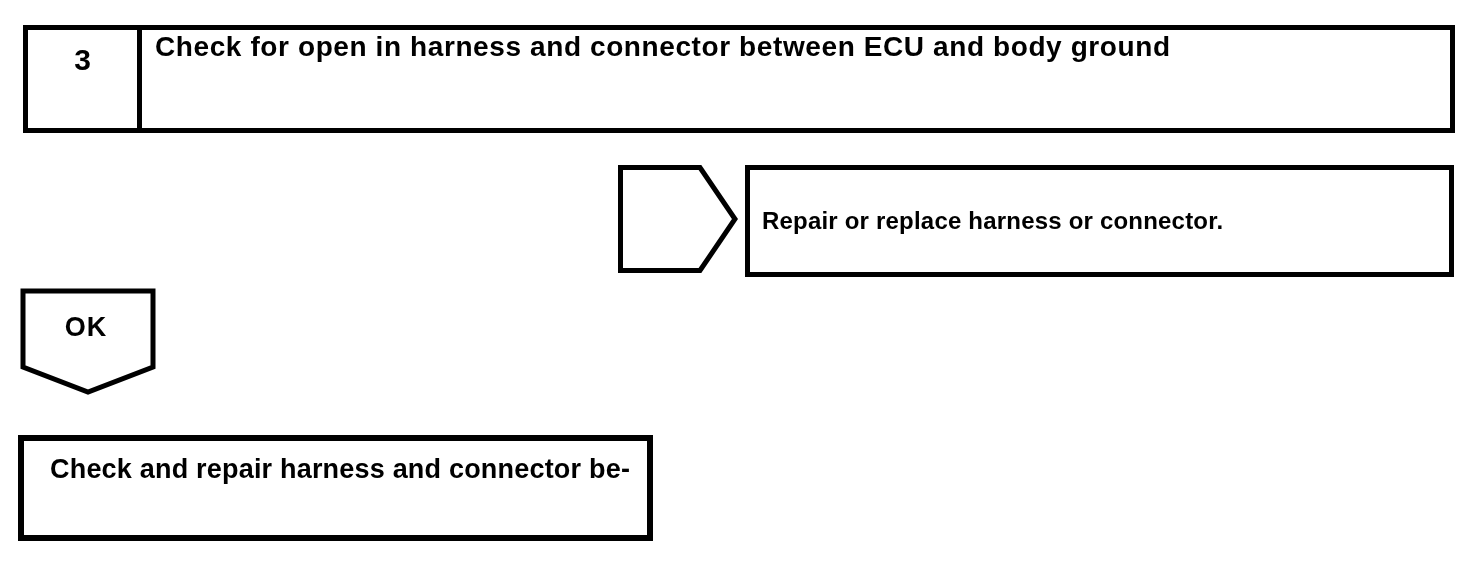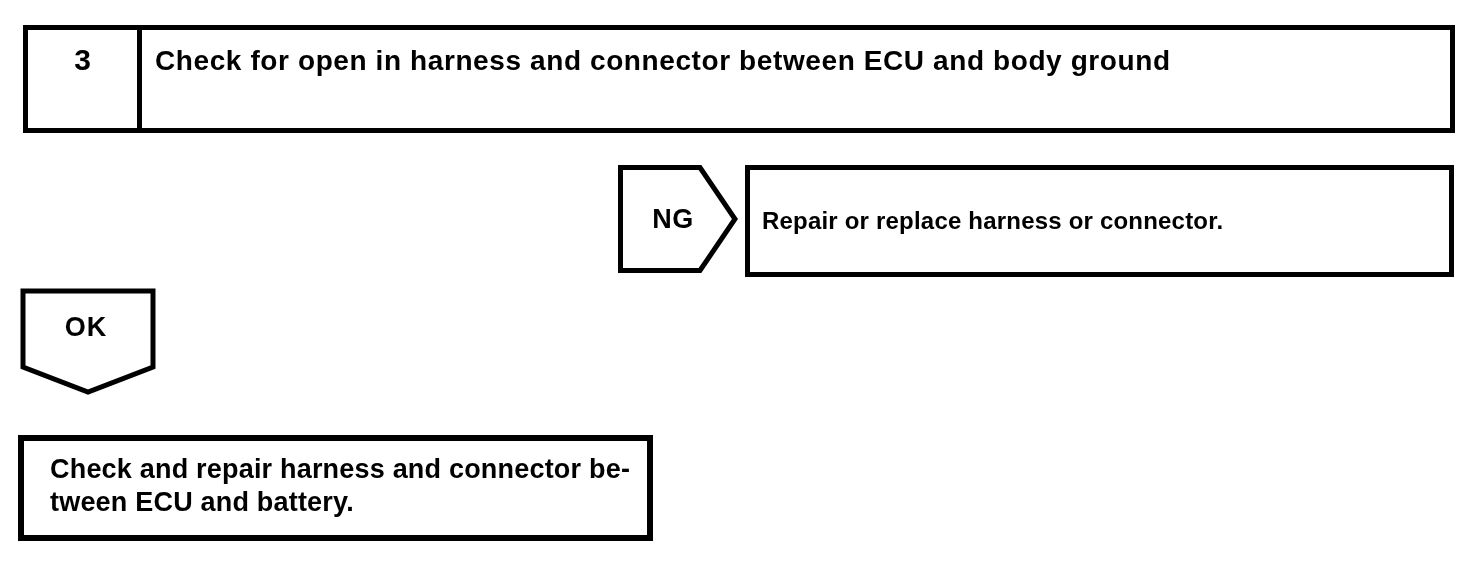--- a/index.html
+++ b/index.html
@@ -25,21 +25,21 @@
   }
   .step-number-cell {
     width:114px; flex:0 0 114px;
     border-right:5px solid var(--ink);
     display:flex; justify-content:center;
     padding-top:13px;
     font-size:30px; line-height:34px;
   }
   .step-instruction {
     flex:1;
-    padding:14px 10px 0 13px;
+    padding:0 10px 0 13px;
     font-size:28px; line-height:34px;
     letter-spacing:0.6px;
   }
 
   
   .ng-shape {
     position:absolute; left:618px; top:165px;
     width:120px; height:108px;
   }
   .ng-shape svg { position:absolute; left:0; top:0; display:block; }
@@ -93,32 +93,30 @@
     <div class="step-number-cell">
       <span>3</span>
     </div>
     <div class="step-instruction">Check for open in harness and connector between ECU and body ground</div>
   </div>
 
   <div class="ng-shape">
     <svg width="120" height="108" viewBox="0 0 120 108">
       <polygon points="2.5,2.5 82,2.5 117,54 82,105.5 2.5,105.5" fill="#ffffff" stroke="#000000" stroke-width="5"></polygon>
     </svg>
-    <span class="ng-label">NG</span>
   </div>
 
   <div class="ng-action-box">
     <span>Repair or replace harness or connector.</span>
   </div>
 
   <div class="ok-shape">
     <svg width="136" height="108" viewBox="0 0 136 108">
       <polygon points="3,3 133,3 133,79 68,104 3,79" fill="#ffffff" stroke="#000000" stroke-width="5"></polygon>
     </svg>
     <span class="ok-label">OK</span>
   </div>
 
   <div class="ok-action-box">
     <div>Check and repair harness and connector be-</div>
-    <div>tween ECU and battery.</div>
   </div>
 
 </div>
 
 </body></html>

